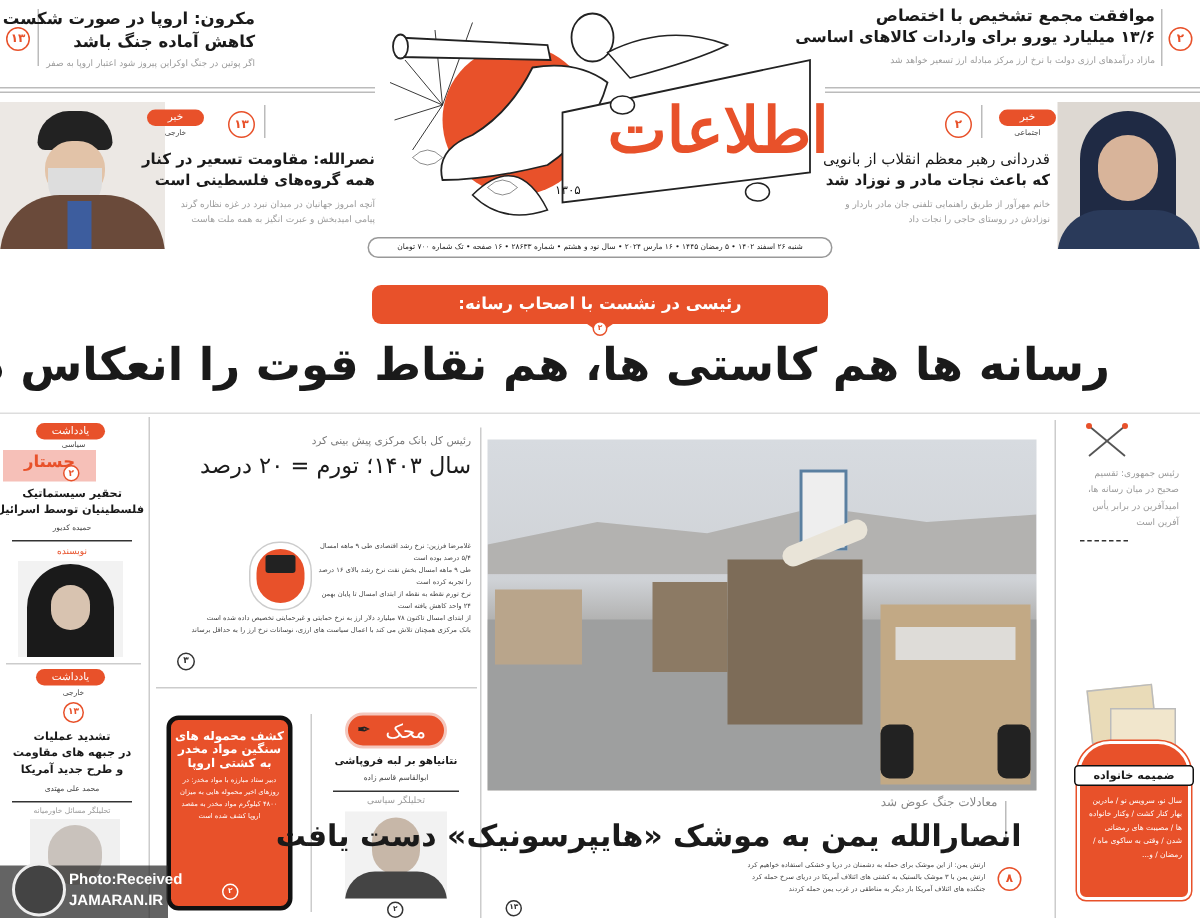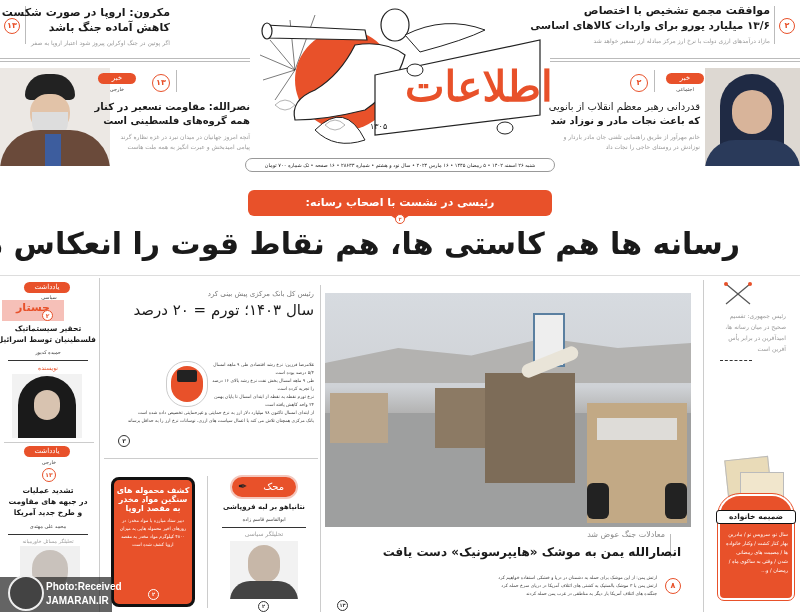--- a/index.html
+++ b/index.html
@@ -160,30 +160,30 @@
     <div class="tiny" style="font-size:4.5px;line-height:8px;">از ابتدای امسال تاکنون ۷۸ میلیارد دلار ارز به نرخ حمایتی و غیرحمایتی تخصیص داده شده است</div>
     <div class="tiny" style="font-size:4.5px;line-height:8px;">بانک مرکزی همچنان تلاش می کند با اعمال سیاست های ارزی، نوسانات نرخ ارز را به حداقل برساند</div>
   </div>
   <div class="abs numcirc" style="left:14px;top:150px;width:12px;height:12px;line-height:9px;font-size:6px;color:#333;border-color:#333;">۳</div>
 </div>
 <div class="abs hline" style="left:104px;top:458px;width:214px;border-color:#ccc;"></div>
 
 <div class="abs" style="left:111px;top:477px;width:84px;height:130px;background:#e8512a;border:3px solid #111;border-radius:8px;">
   <div style="color:#fff;font-size:8px;font-weight:bold;text-align:center;margin-top:6px;">کشف محموله های</div>
   <div style="color:#fff;font-size:8px;font-weight:bold;text-align:center;">سنگین مواد مخدر</div>
-  <div style="color:#fff;font-size:8px;font-weight:bold;text-align:center;">به مقصد اروپا</div>
+  <div style="color:#fff;font-size:8px;font-weight:bold;text-align:center;">به کشتی اروپا</div>
   <div style="color:#fff;font-size:4.5px;line-height:8px;text-align:center;padding:4px 4px 0;">دبیر ستاد مبارزه با مواد مخدر: در روزهای اخیر محموله هایی به میزان ۴۸۰۰ کیلوگرم مواد مخدر به مقصد اروپا کشف شده است</div>
   <div class="abs numcirc" style="left:34px;bottom:4px;width:11px;height:11px;line-height:8px;font-size:5px;color:#fff;border-color:#fff;">۲</div>
 </div>
 
 <div class="abs vline" style="left:207px;top:476px;height:132px;border-color:#ccc;"></div>
 <div class="abs" style="left:212px;top:475px;width:104px;height:135px;">
   <div class="abs" style="left:18px;top:0;width:68px;height:24px;background:#e8512a;border-radius:12px;border:2px solid #f4c7bd;">
     <span style="position:absolute;left:6px;top:3px;color:#222;font-size:11px;">✒</span>
-    <span style="position:absolute;right:12px;top:4px;color:#fff;font-size:10px;text-align:center;">محک</span>
+    <span style="position:absolute;right:12px;top:4px;color:#fff;font-size:13px;text-align:center;">محک</span>
   </div>
   <div class="abs" style="left:0;top:28px;width:104px;font-size:7px;font-weight:bold;text-align:center;white-space:nowrap;">نتانیاهو بر لبه فروپاشی</div>
   <div class="abs tiny" style="left:0;top:40px;width:104px;text-align:center;">ابوالقاسم قاسم زاده</div>
   <div class="abs hline" style="left:10px;top:52px;width:84px;border-color:#333;"></div>
   <div class="abs small-grey" style="left:0;top:54px;width:104px;text-align:center;">تحلیلگر سیاسی</div>
   <div class="abs photo" style="left:18px;top:66px;width:68px;height:58px;background:#f2f2f2;">
     <div style="position:absolute;left:18px;top:4px;width:32px;height:38px;background:#c7b7a8;border-radius:16px;"></div>
     <div style="position:absolute;left:0;top:40px;width:68px;height:20px;background:#444;border-radius:20px 20px 0 0;"></div>
   </div>
   <div class="abs numcirc" style="left:46px;top:126px;width:11px;height:11px;line-height:8px;font-size:5px;color:#333;border-color:#333;">۲</div>
@@ -200,21 +200,21 @@
   <div style="position:absolute;left:262px;top:110px;width:100px;height:120px;background:#c2a985;"></div>
   <div style="position:absolute;left:272px;top:125px;width:80px;height:22px;background:#dedcd8;"></div>
   <div style="position:absolute;left:195px;top:62px;width:60px;height:14px;background:#e9e4d8;border-radius:10px;transform:rotate(-22deg);"></div>
   <div style="position:absolute;left:262px;top:190px;width:22px;height:36px;background:#222;border-radius:6px;"></div>
   <div style="position:absolute;left:340px;top:190px;width:22px;height:36px;background:#222;border-radius:6px;"></div>
 </div>
 
 <div class="abs" style="left:325px;top:530px;width:366px;height:82px;">
   <div class="abs vline" style="right:20px;top:4px;height:24px;"></div>
   <div class="abs small-grey" style="right:26px;top:0;font-size:8px;color:#888;text-align:right;">معادلات جنگ عوض شد</div>
-  <div class="abs" style="right:10px;top:15px;font-size:12px;font-weight:bold;white-space:nowrap;">انصارالله یمن به موشک «هایپرسونیک» دست یافت</div>
+  <div class="abs" style="right:10px;top:15px;font-size:20px;font-weight:bold;white-space:nowrap;">انصارالله یمن به موشک «هایپرسونیک» دست یافت</div>
   <div class="abs numcirc" style="right:10px;top:48px;width:16px;height:16px;line-height:13px;">۸</div>
   <div class="abs" style="right:34px;top:44px;width:260px;">
     <div class="tiny" style="font-size:4.5px;line-height:8px;">ارتش یمن: از این موشک برای حمله به دشمنان در دریا و خشکی استفاده خواهیم کرد</div>
     <div class="tiny" style="font-size:4.5px;line-height:8px;">ارتش یمن با ۳ موشک بالستیک به کشتی های ائتلاف آمریکا در دریای سرخ حمله کرد</div>
     <div class="tiny" style="font-size:4.5px;line-height:8px;">جنگنده های ائتلاف آمریکا بار دیگر به مناطقی در غرب یمن حمله کردند</div>
   </div>
   <div class="abs numcirc" style="left:12px;top:70px;width:11px;height:11px;line-height:8px;font-size:5px;color:#333;border-color:#333;">۱۳</div>
 </div>
 
 <div class="abs vline" style="left:703px;top:280px;height:332px;border-color:#ccc;"></div>

